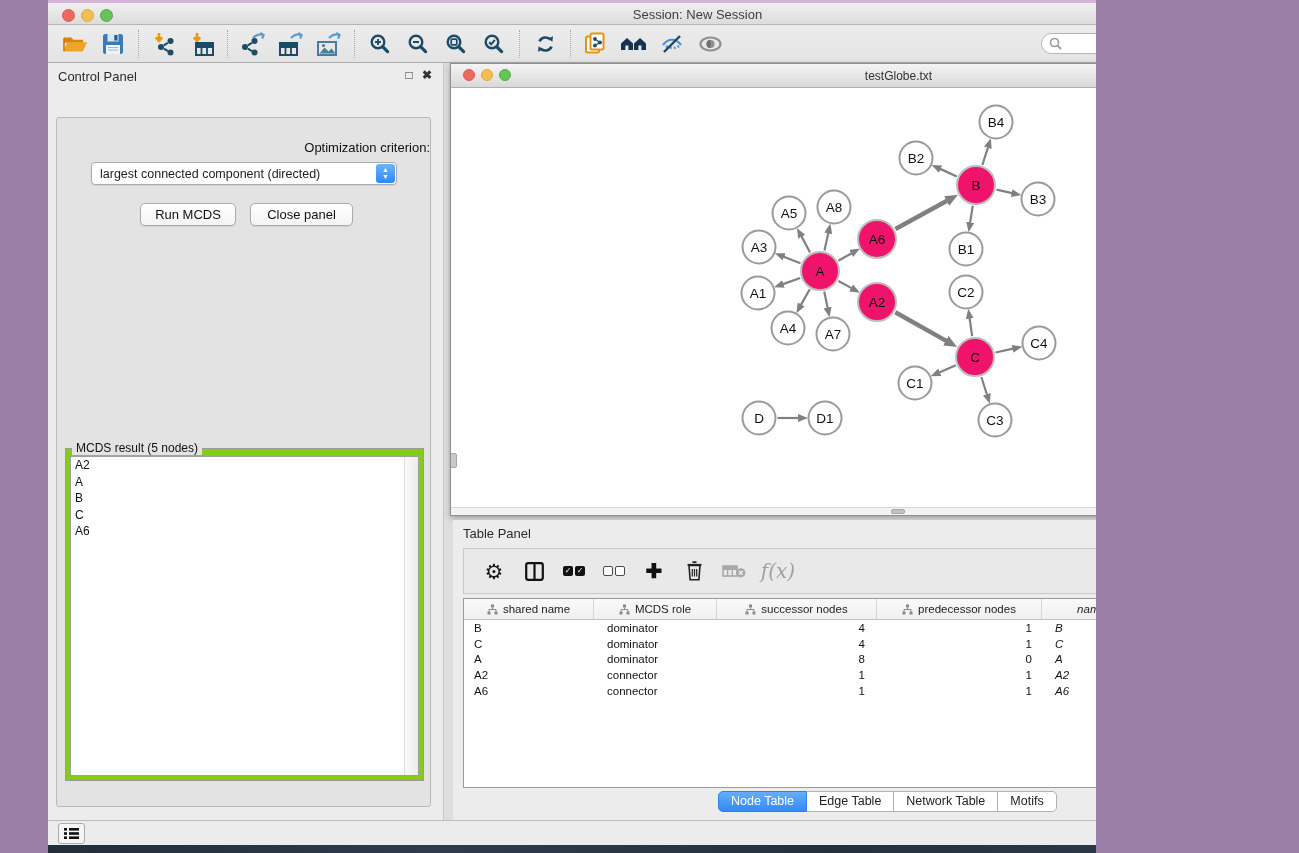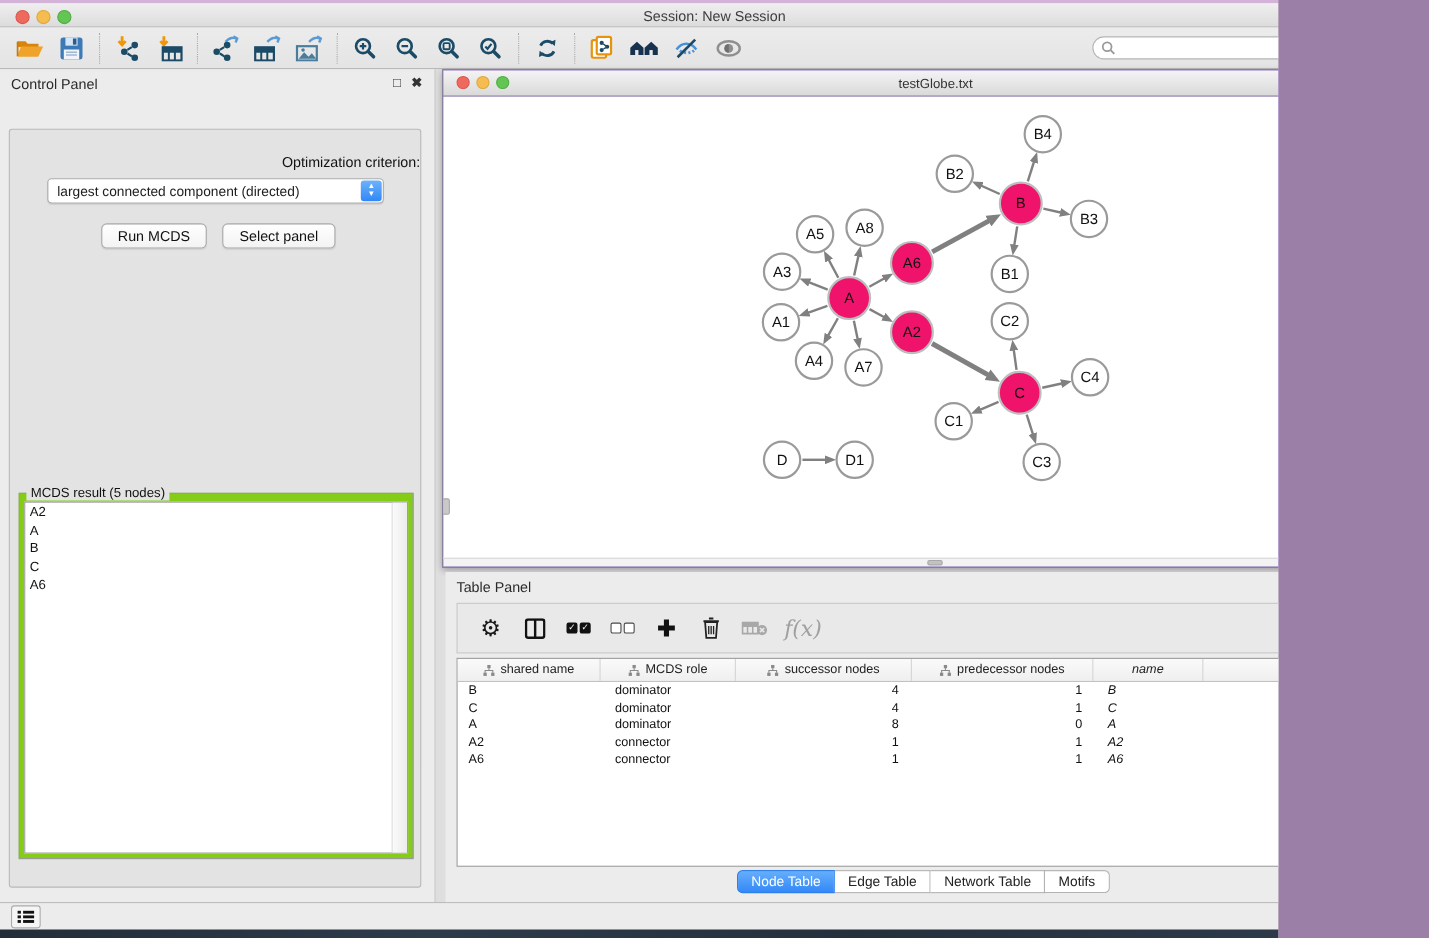--- a/index.html
+++ b/index.html
@@ -1,18 +1,18 @@
 <!DOCTYPE html>
 <html><head>
 <meta charset="utf-8">
 <style>
   html,body{margin:0;padding:0;background:#9b7fa6;}
   *{box-sizing:border-box;}
-  #app{position:relative;width:1162px;height:853px;background:#ececec;
-       font-family:"Liberation Sans",sans-serif;color:#1d1d1d;overflow:hidden;}
+  #app{position:relative;width:1048px;height:853px;background:#ececec;
+       font-family:"Liberation Sans",sans-serif;color:#1d1d1d;overflow:hidden;margin-left:48px;}
   
   .desktop-top{position:absolute;left:0;top:0;width:1299px;height:3px;background:#d4b3d8;}
   .desktop-bottom{position:absolute;left:0;top:845px;width:1299px;height:8px;
        background:linear-gradient(90deg,#232d3a,#2e3b4a 30%,#25303d 60%,#303d4d);}
   
   .titlebar{position:absolute;left:0;top:3px;width:1299px;height:22px;
        background:linear-gradient(#efefef,#dcdcdc);border-bottom:1px solid #b4b4b4;}
   .tl{position:absolute;top:6px;width:13px;height:13px;border-radius:50%;}
   .tl.red{left:14px;background:#ee6a5f;border:1px solid #d95950;}
   .tl.yellow{left:33px;background:#f5bd4f;border:1px solid #dfa83e;}
@@ -292,21 +292,21 @@
 
         <div class="combo">
           <span>largest connected component (directed)</span>
           <span class="stepper">
             <span>▲</span>
               <span>▼</span>
           </span>
         </div>
 
         <div class="btn" style="left:83px;top:85px;width:96px;">Run MCDS</div>
-        <div class="btn" style="left:193px;top:85px;width:103px;">Select panel</div>
+        <div class="btn" style="left:193px;top:85px;width:103px;">Close panel</div>
 
         <div class="groupbox">
           <span class="legend">MCDS result (5 nodes)</span>
           <div class="resultlist">
             <div class="ritem">A2</div>
             <div class="ritem">A</div>
             <div class="ritem">B</div>
             <div class="ritem">C</div>
             <div class="ritem">A6</div>
             <div class="vtrack"></div>

